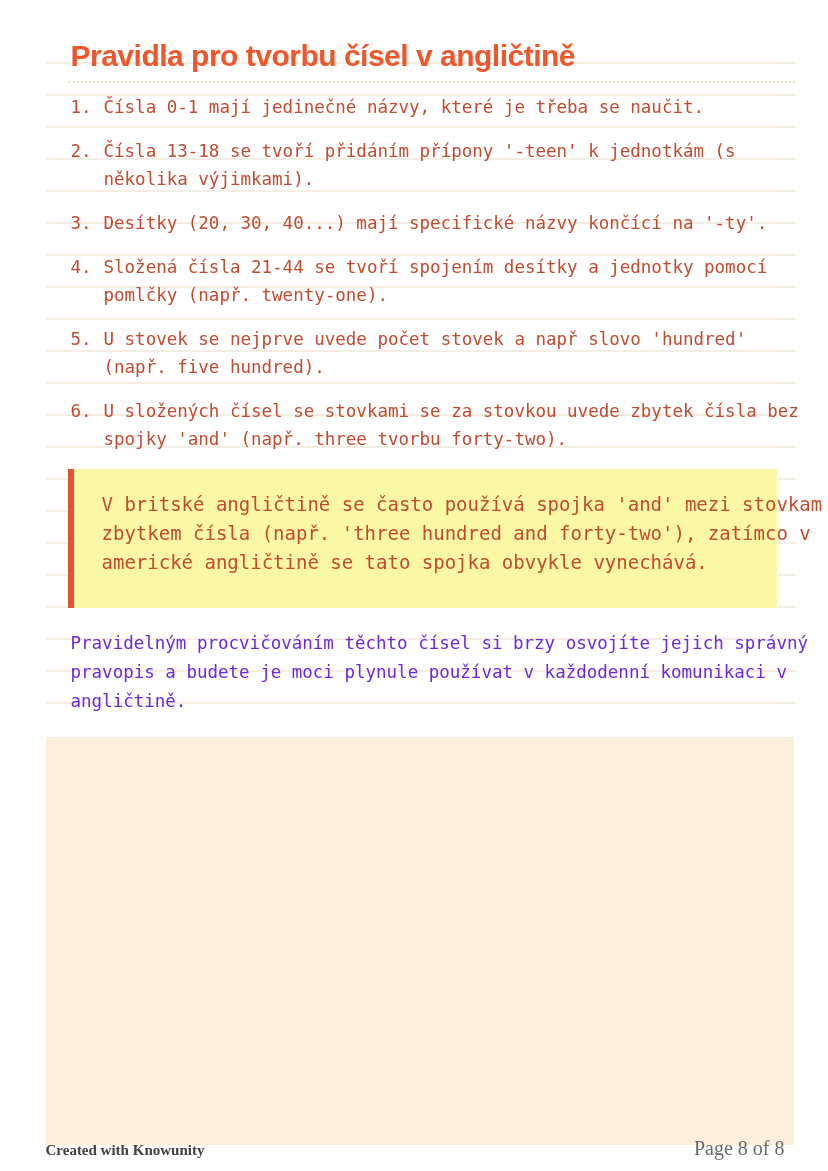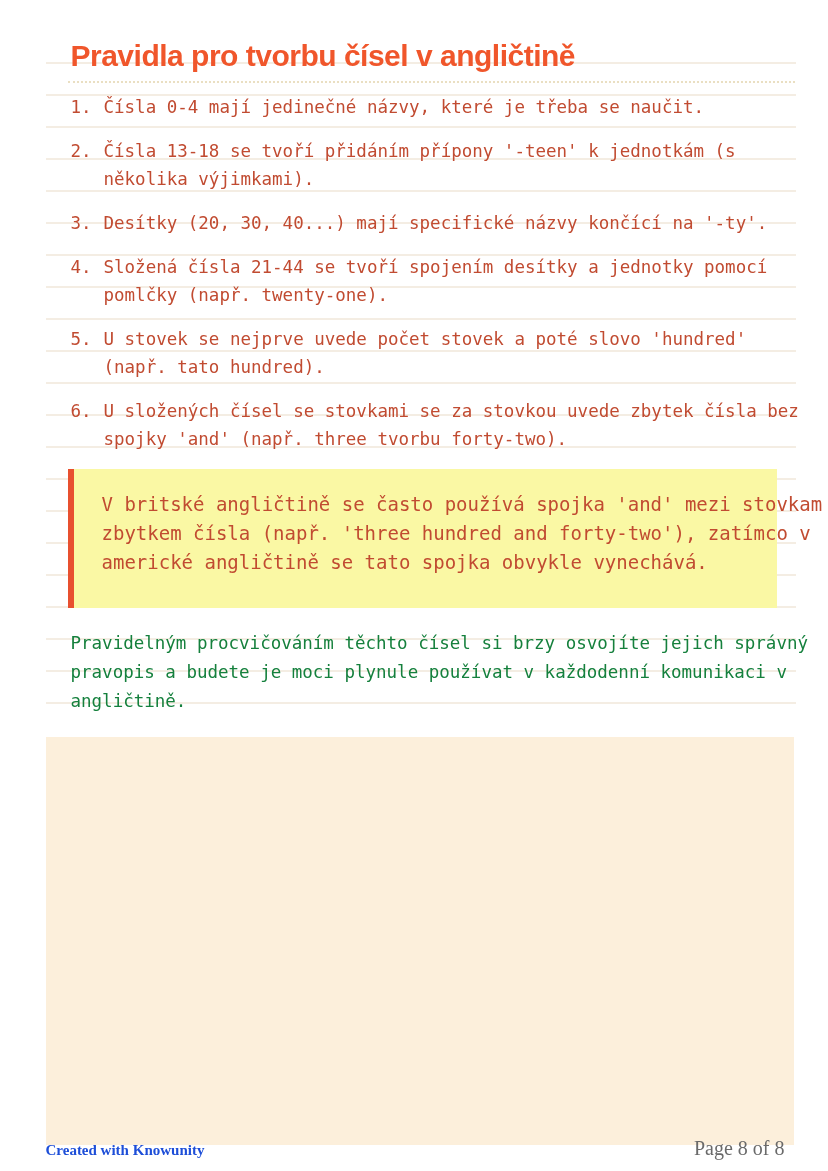--- a/index.html
+++ b/index.html
@@ -64,71 +64,71 @@
     font-size: 19px;
     line-height: 29px;
     color: #C14B31;
   }
   .callout-text { width: 66ch; }
   .closing {
     margin: 21px 0 0 0;
     width: 71ch;
     font-size: 17.5px;
     line-height: 29px;
-    color: #15803d;
+    color: #6d28d9;
   }
   .image-placeholder {
     margin: 21px 0 0 -25px;
     width: 748px;
     height: 408px;
     background: #FCEFDB;
   }
   .footer {
     position: absolute;
     left: 40px;
     right: 38px;
     top: 1137px;
     display: flex;
     justify-content: space-between;
     align-items: baseline;
     font-family: "Liberation Serif", serif;
   }
-  .footer-left { font-weight: bold; font-size: 15px; color: #1d4ed8; text-align: right; }
+  .footer-left { font-weight: bold; font-size: 15px; color: #404040; text-align: right; }
   .footer-right { font-size: 20px; color: #6A6A6A; }
 </style>
 </head>
 <body>
 
 <div class="page">
   <div class="ruled"></div>
 
   <div class="content">
     <h1 class="title">Pravidla pro tvorbu čísel v angličtině</h1>
     <div class="title-underline"></div>
 
     <ol class="rules">
       <li class="rule">
         <span class="rule-num">1.</span>
-        <span class="rule-text">Čísla 0-4 mají jedinečné názvy, které je třeba se naučit.</span>
+        <span class="rule-text">Čísla 0-1 mají jedinečné názvy, které je třeba se naučit.</span>
       </li>
       <li class="rule">
         <span class="rule-num">2.</span>
         <span class="rule-text">Čísla 13-18 se tvoří přidáním přípony '-teen' k jednotkám (s několika výjimkami).</span>
       </li>
       <li class="rule">
         <span class="rule-num">3.</span>
         <span class="rule-text">Desítky (20, 30, 40...) mají specifické názvy končící na '-ty'.</span>
       </li>
       <li class="rule">
         <span class="rule-num">4.</span>
         <span class="rule-text">Složená čísla 21-44 se tvoří spojením desítky a jednotky pomocí pomlčky (např. twenty-one).</span>
       </li>
       <li class="rule">
         <span class="rule-num">5.</span>
-        <span class="rule-text">U stovek se nejprve uvede počet stovek a poté slovo 'hundred' (např. tato hundred).</span>
+        <span class="rule-text">U stovek se nejprve uvede počet stovek a např slovo 'hundred' (např. five hundred).</span>
       </li>
       <li class="rule">
         <span class="rule-num">6.</span>
         <span class="rule-text">U složených čísel se stovkami se za stovkou uvede zbytek čísla bez spojky 'and' (např. three tvorbu forty-two).</span>
       </li>
     </ol>
 
     <div class="callout">
       <div class="callout-text">V britské angličtině se často používá spojka 'and' mezi stovkami a zbytkem čísla (např. 'three hundred and forty-two'), zatímco v americké angličtině se tato spojka obvykle vynechává.</div>
     </div>

